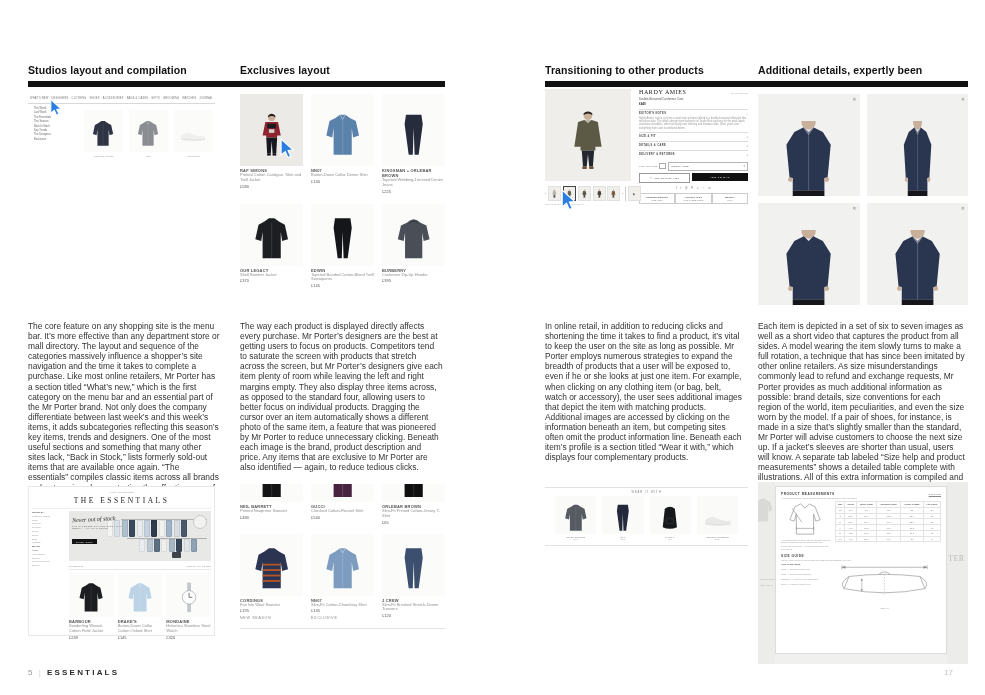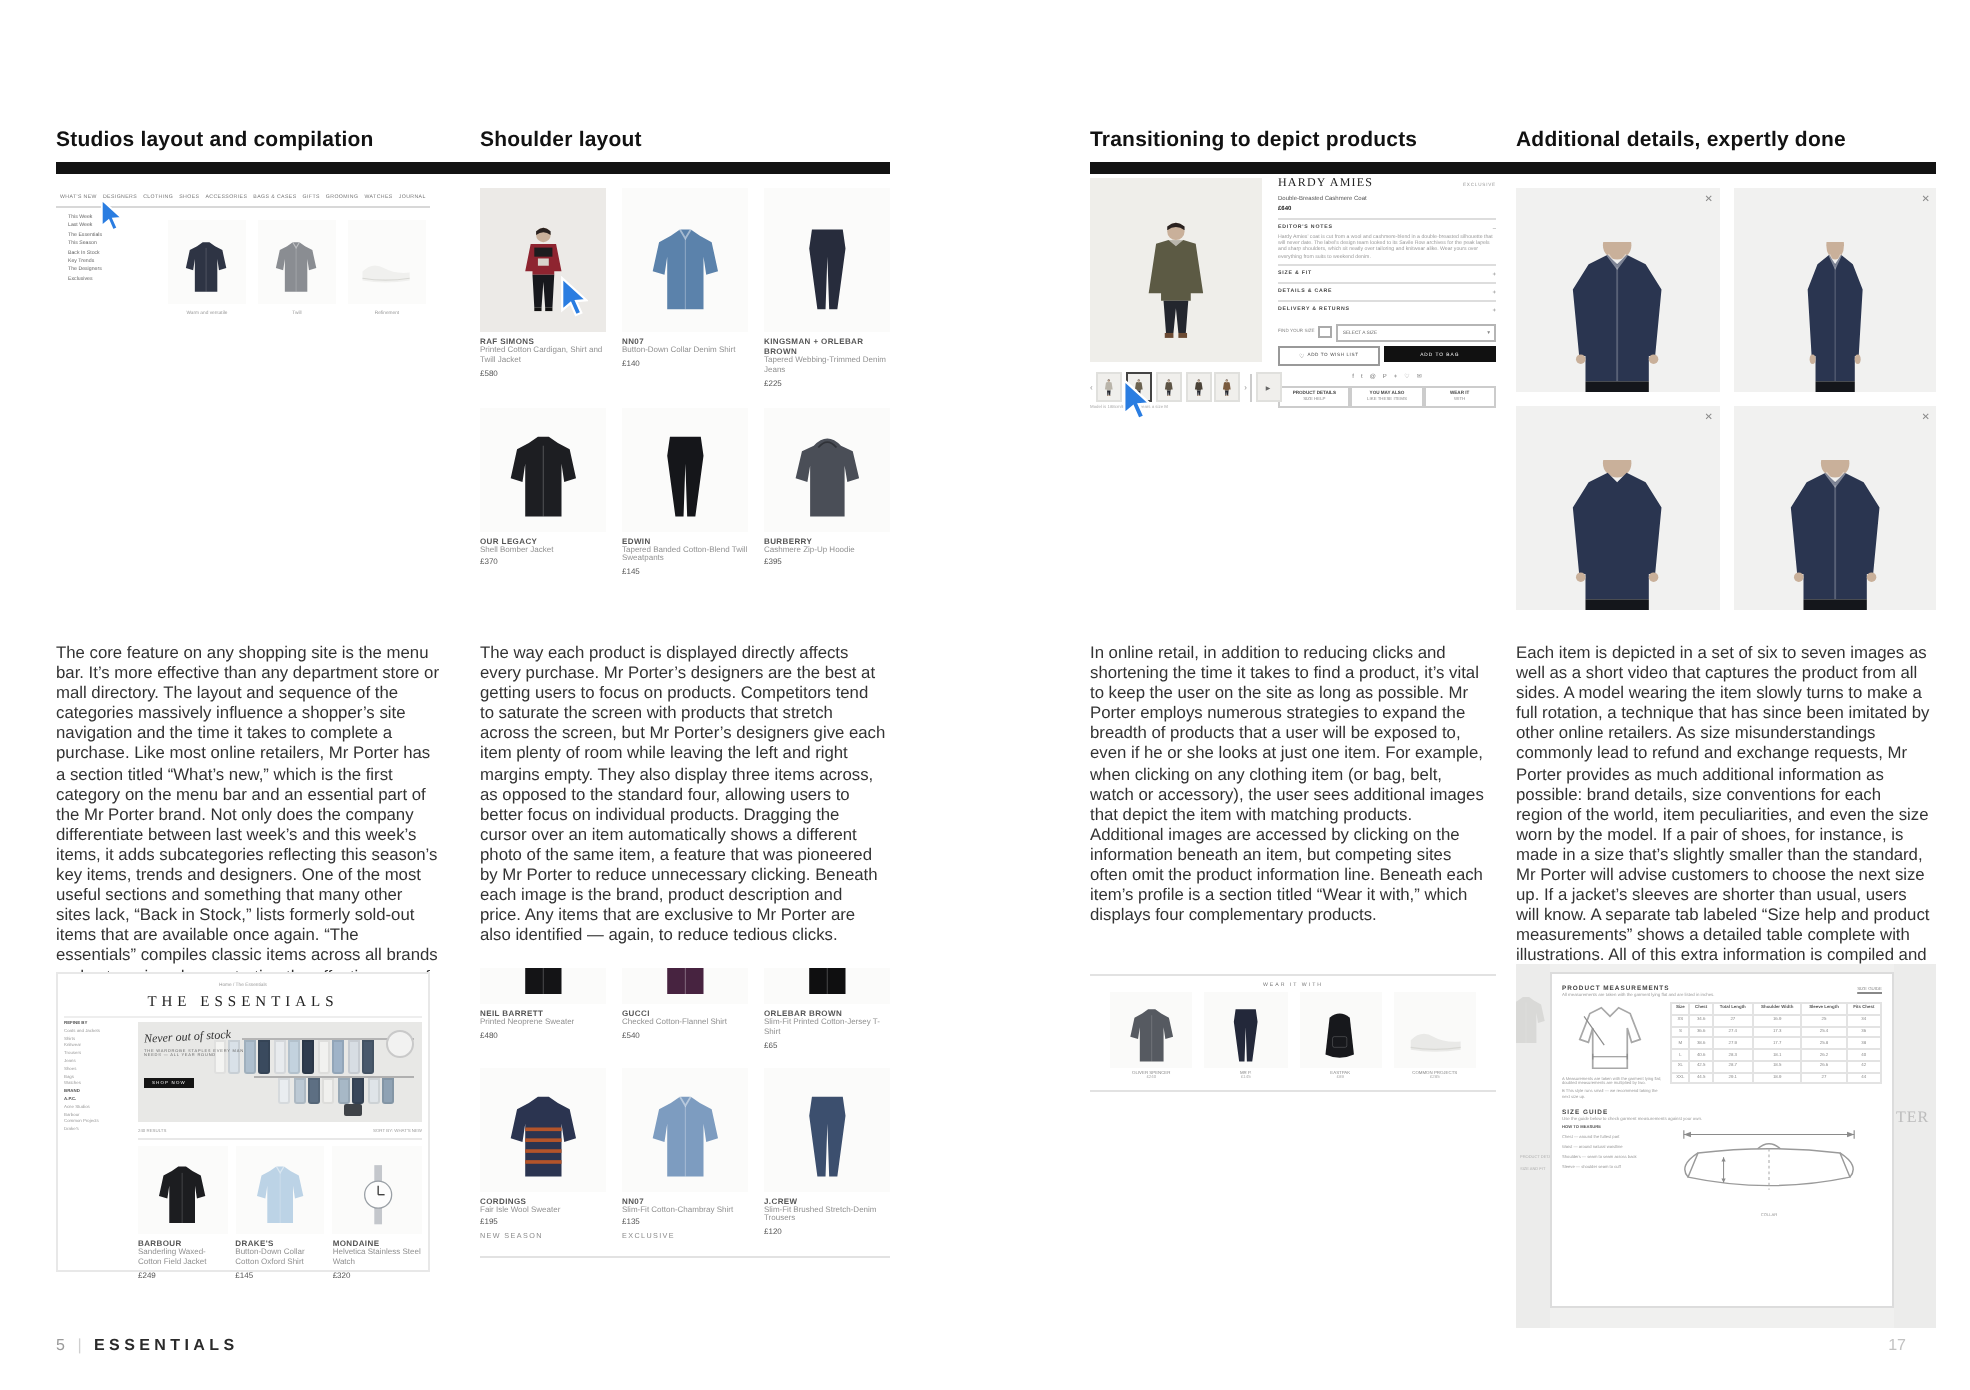--- a/index.html
+++ b/index.html
@@ -23,23 +23,23 @@
   .badge{font-size:3.6px;color:#8a8a8a;letter-spacing:.7px;margin-top:2.5px;}
   .hairline{border-top:0.5px solid #e2e2e2;}
   .serif{font-family:"Liberation Serif",serif;}
 </style>
 </head>
 <body>
 
 <div class="page">
 
   <h2 class="colhead" style="left:28px;width:195px;">Studios layout and compilation</h2>
-  <h2 class="colhead" style="left:240px;width:205px;">Shoulder layout</h2>
-  <h2 class="colhead" style="left:545px;width:205px;">Transitioning to depict products</h2>
-  <h2 class="colhead" style="left:758px;width:210px;">Additional details, expertly done</h2>
+  <h2 class="colhead" style="left:240px;width:205px;">Exclusives layout</h2>
+  <h2 class="colhead" style="left:545px;width:205px;">Transitioning to other products</h2>
+  <h2 class="colhead" style="left:758px;width:210px;">Additional details, expertly been</h2>
 
   <div class="rule" style="left:28px;top:81px;width:417px;"></div>
   <div class="rule" style="left:545px;top:81px;width:423px;"></div>
 
   <div id="scr-nav" class="shot" style="left: 28px; top: 94px; width: 187px; height: 104px; position: absolute;">
       <div style="display: flex; justify-content: space-between; padding: 3px 2px; border-bottom: 0.5px solid rgb(216, 216, 216); font-size: 2.6px; color: rgb(119, 119, 119); letter-spacing: 0.2px;">
         <span>WHAT'S NEW</span>
         <span>DESIGNERS</span>
         <span>CLOTHING</span>
         <span>SHOES</span>

